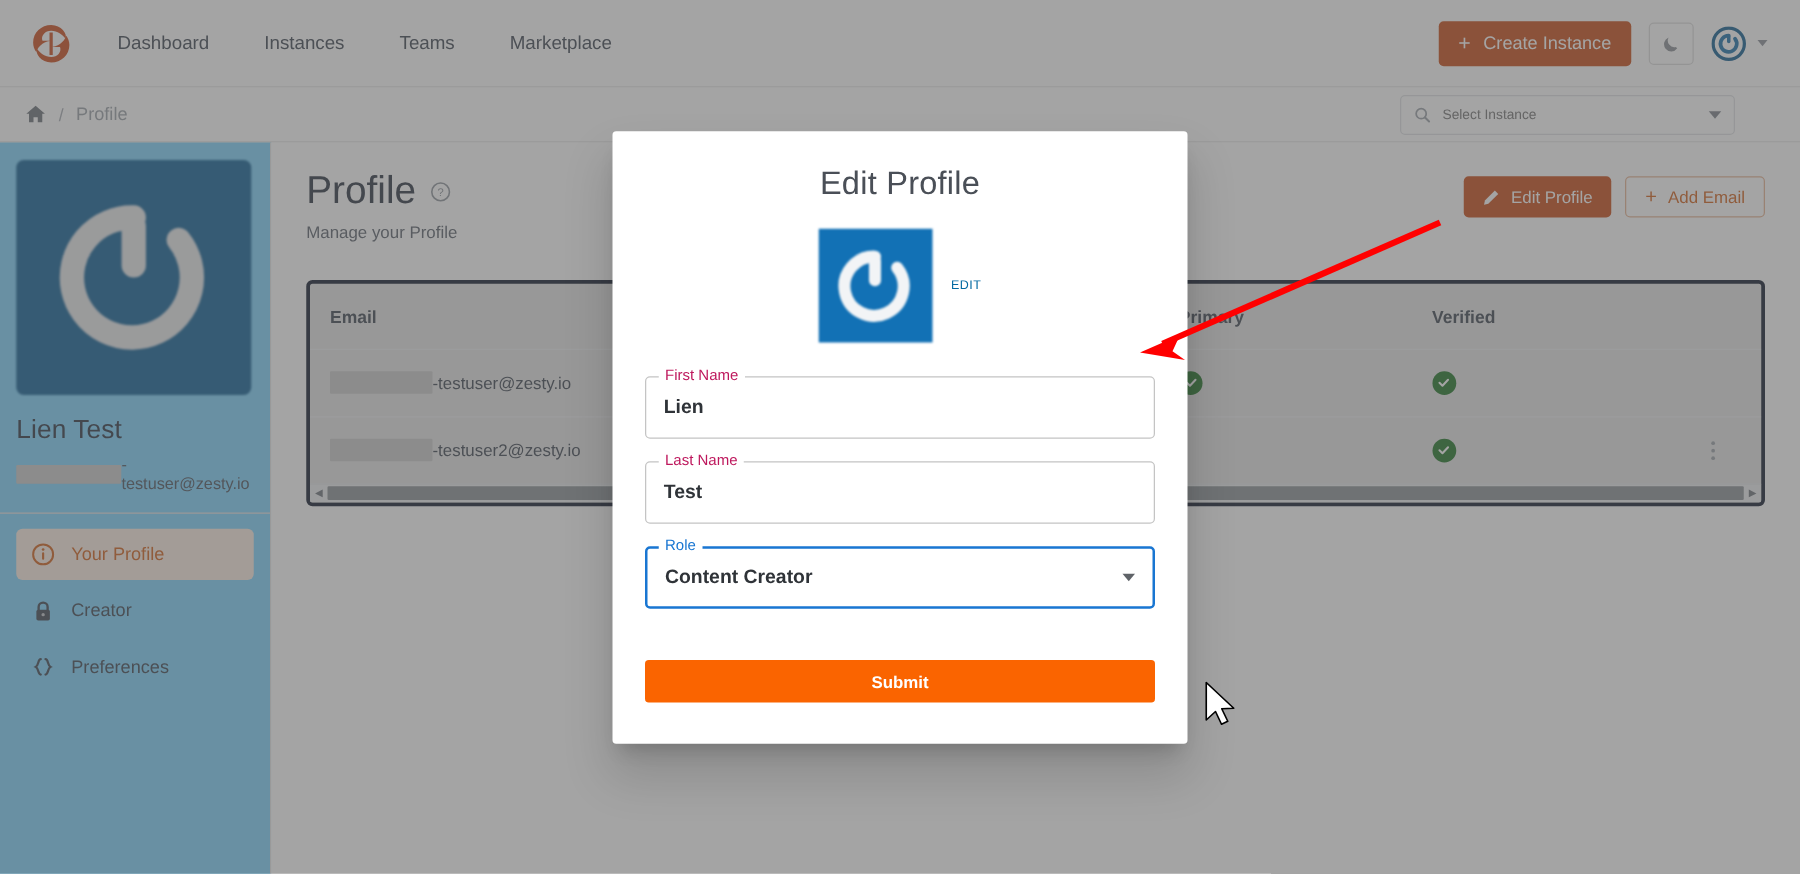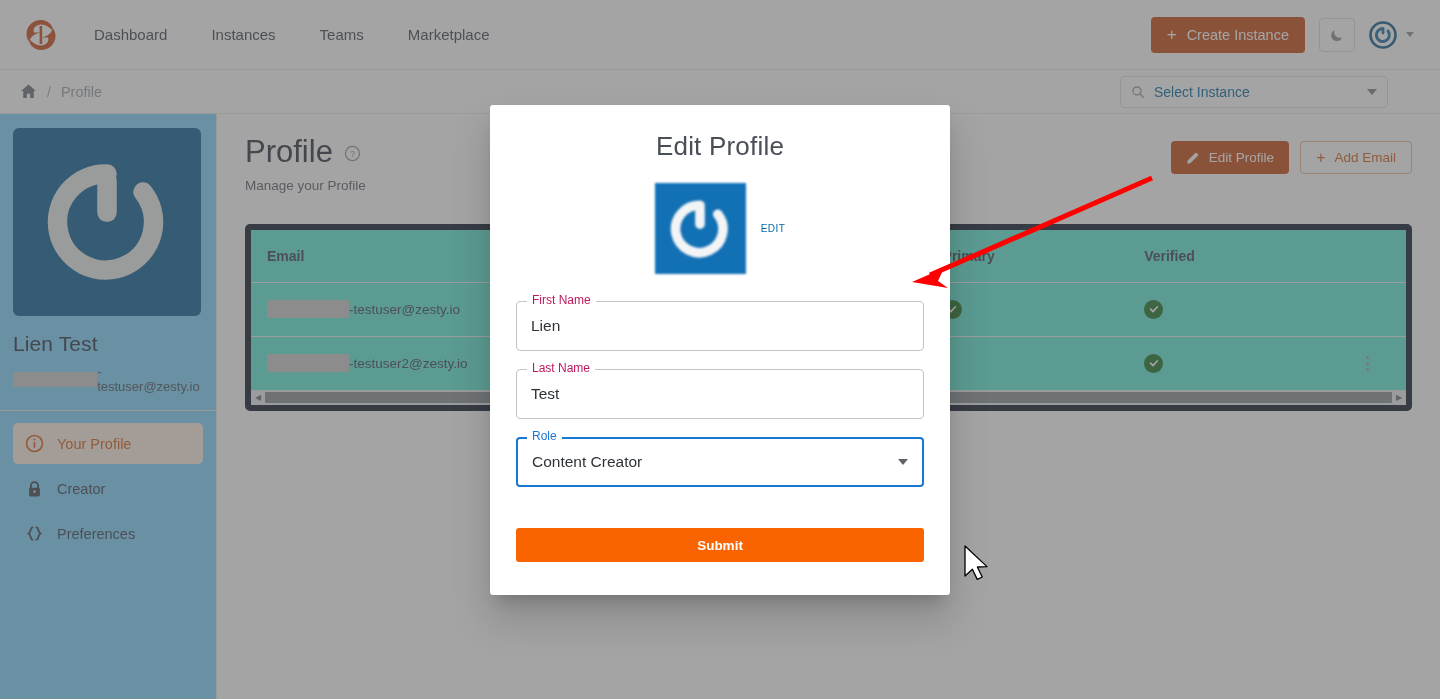--- a/index.html
+++ b/index.html
@@ -79,21 +79,21 @@
   .crumb-text { color: #9aa0a7; font-size: 14.5px; }
   .instance-select {
     margin-left: auto;
     width: 268px; height: 32px;
     border: 1px solid #dfe1e4; border-radius: 4px;
     background: #fff;
     display: flex; align-items: center;
     padding: 0 10px; gap: 9px;
     cursor: pointer; margin-right: 32px;
   }
-  .instance-select .ph { color: #0369a1; font-size: 14px; }
+  .instance-select .ph { color: #737373; font-size: 11px; }
   .caret-fill {
     margin-left: auto;
     width: 0; height: 0;
     border-left: 5px solid transparent;
     border-right: 5px solid transparent;
     border-top: 6px solid #7c828a;
   }
 
   
   .sidebar {
@@ -152,22 +152,22 @@
     height: 33px; padding: 0 15px;
     font-size: 13.5px; font-weight: 500;
     display: flex; align-items: center; gap: 9px;
     cursor: pointer;
     font-family: "Liberation Sans", sans-serif;
   }
 
   
   .table-card {
     margin-top: 31px;
-    border: 6px solid #0f172a; border-radius: 5px;
-    background: #5eead4; overflow: hidden;
+    border: 3px solid #0f172a; border-radius: 5px;
+    background: #e5e5e5; overflow: hidden;
   }
   table { width: 100%; border-collapse: collapse; table-layout: fixed; }
   th {
     text-align: left; font-size: 14px; font-weight: 700;
     color: #3d4551; padding: 18px 16px;
     border-bottom: 1px solid #ebedef;
   }
   td {
     font-size: 13.5px; color: #3d4551;
     padding: 17px 16px;
@@ -229,21 +229,21 @@
     background: #fff;
   }
   .field.focused .field-box { border: 2px solid #1976d2; }
   .field-label {
     position: absolute; top: -8px; left: 11px;
     background: #fff; padding: 0 5px;
     font-size: 12px; color: #be185d;
     pointer-events: none;
   }
   .field.focused .field-label { color: #1976d2; }
-  .field-value { font-size: 15.5px; color: #2f3338; }
+  .field-value { font-size: 15.5px; color: #2f3338; font-weight: bold; }
   .field-caret {
     margin-left: auto;
     width: 0; height: 0;
     border-left: 5px solid transparent;
     border-right: 5px solid transparent;
     border-top: 6px solid #5f6368;
   }
   .btn-submit {
     width: 100%; height: 34px;
     background: #fa6400; color: #fff;

